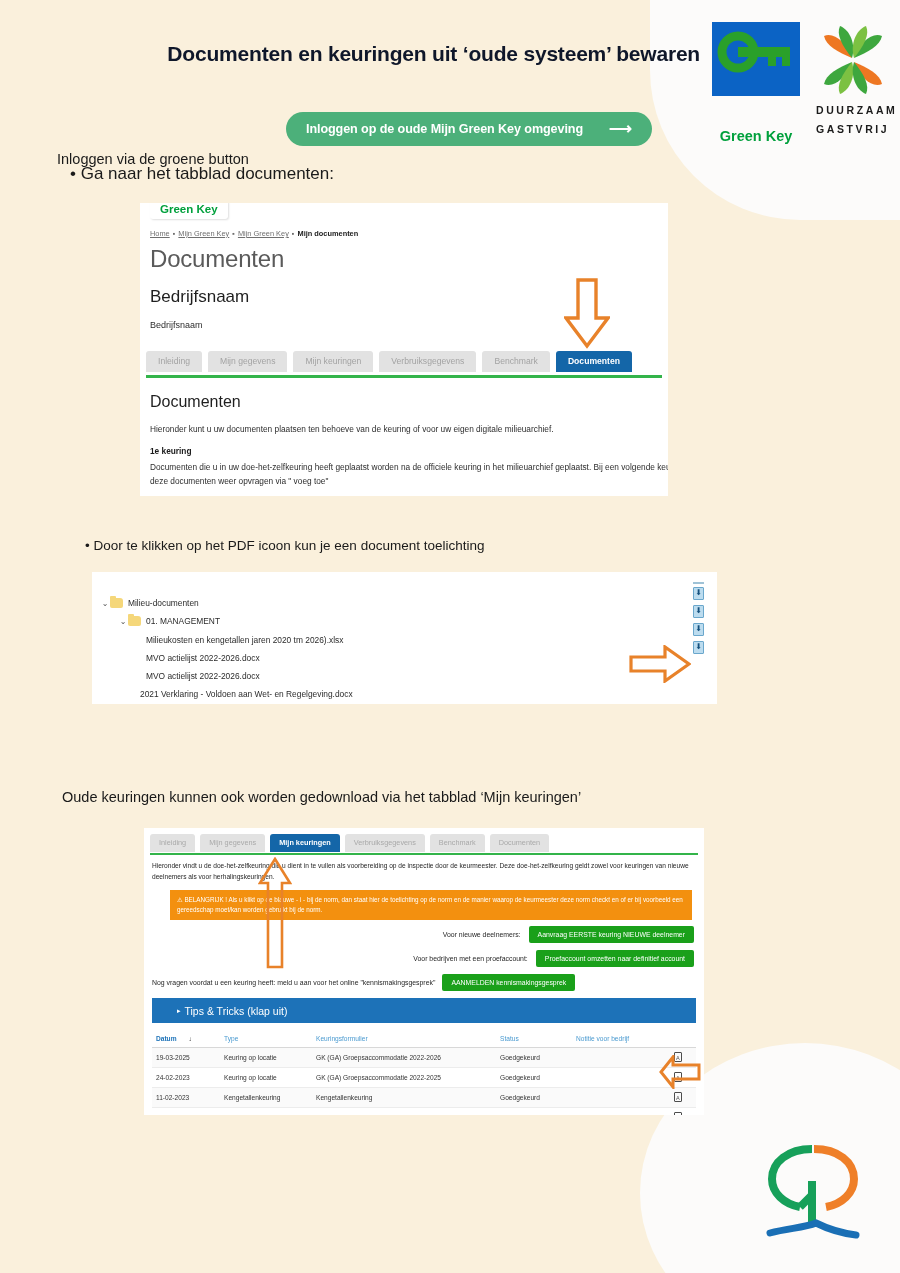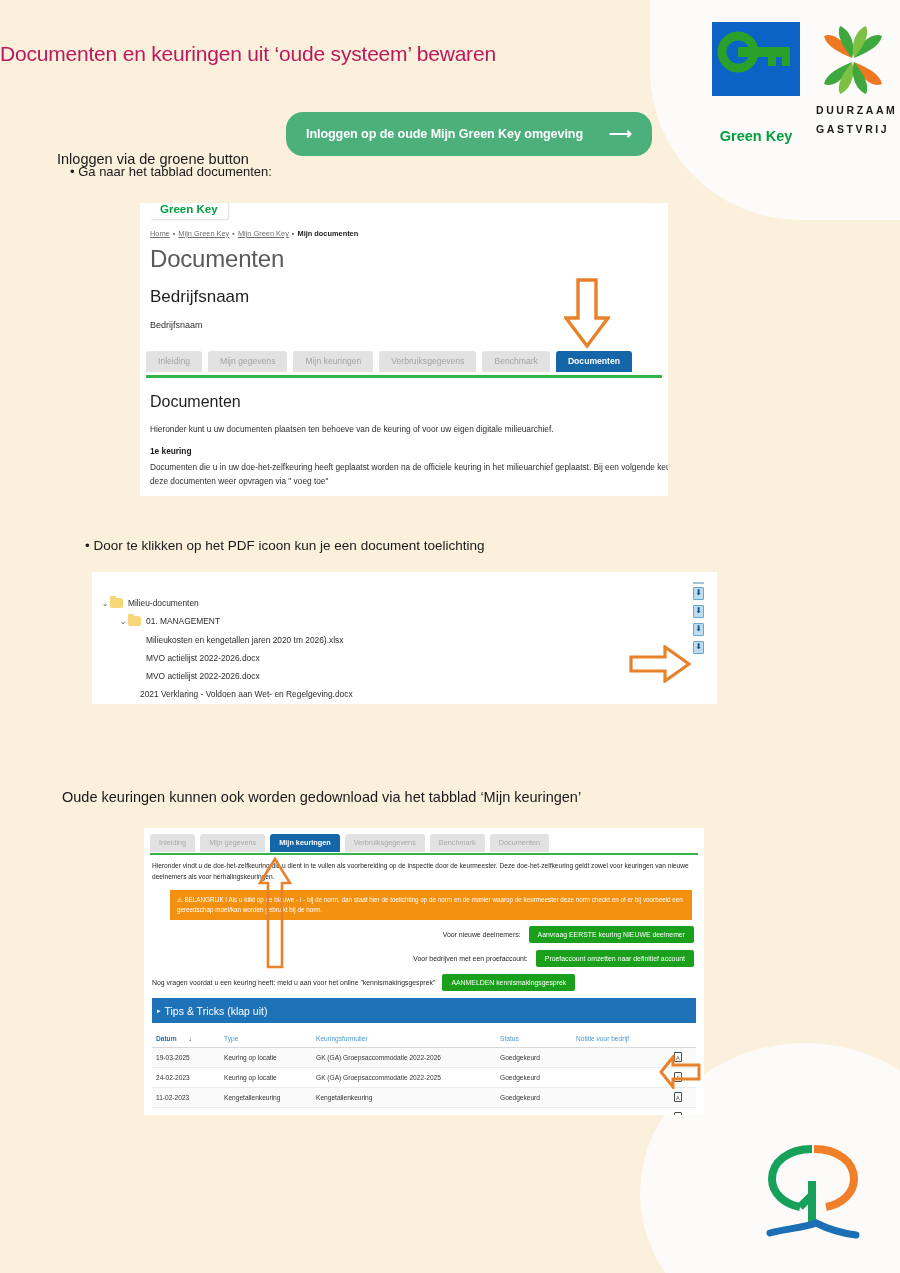--- a/index.html
+++ b/index.html
@@ -36,53 +36,53 @@
     bottom: -70px; right: -70px;
     width: 330px; height: 300px;
     border-radius: 50%;
     background: #fcfbfa;
   }
 
   
   .page-title {
     position: absolute;
     top: 42px; left: 0; width: 700px;
-    text-align: left;
-    font-size: 21px; font-weight: normal;
-    color: #be185d;
+    text-align: right;
+    font-size: 21px; font-weight: bold;
+    color: #0f172a;
     letter-spacing: -0.2px;
   }
   .login-line {
     position: absolute;
     top: 119px; left: 57px;
     font-size: 14.5px;
     color: #1a1a1a;
     margin-top: 32px;
   }
   .login-btn {
     position: absolute;
     top: 112px; left: 286px;
-    width: 366px; height: 44px;
+    width: 366px; height: 34px;
     background: #4cb07a;
     border-radius: 17px;
     display: flex; align-items: center;
     padding: 12px 20px;
     color: #fff;
   }
   .login-btn .lbl {
     flex: 1;
     font-size: 12.6px; font-weight: bold;
     letter-spacing: -0.1px;
   }
   .login-btn .arw { font-size: 16px; font-weight: bold; line-height: 1; }
 
   .bullet-1 {
     position: absolute;
     top: 164px; left: 70px;
-    font-size: 13px; color: #1a1a1a;
+    font-size: 17px; color: #1a1a1a;
   }
   .bullet-1::before { content: "• "; }
 
   .bullet-2 {
     position: absolute;
     top: 538px; left: 85px;
     font-size: 13.5px; color: #1a1a1a;
   }
   .bullet-2::before { content: "• "; }
 
@@ -242,21 +242,21 @@
   }
   .s3-lastline {
     position: absolute; left: 8px; top: 146px;
     display: flex; align-items: center; gap: 7px;
   }
   .s3-tips {
     position: absolute; left: 8px; top: 170px;
     width: 544px; height: 25px;
     background: #1d72b8; color: #fff;
     font-size: 10.5px;
-    display: flex; align-items: center; padding-left: 5px;
+    display: flex; align-items: center; padding-left: 25px;
   }
   .s3-tips .car { font-size: 7px; margin-right: 4px; }
 
   .s3-table {
     position: absolute; left: 8px; top: 203px;
     width: 544px;
     border-collapse: collapse;
     font-size: 6.6px;
   }
   .s3-table th {

